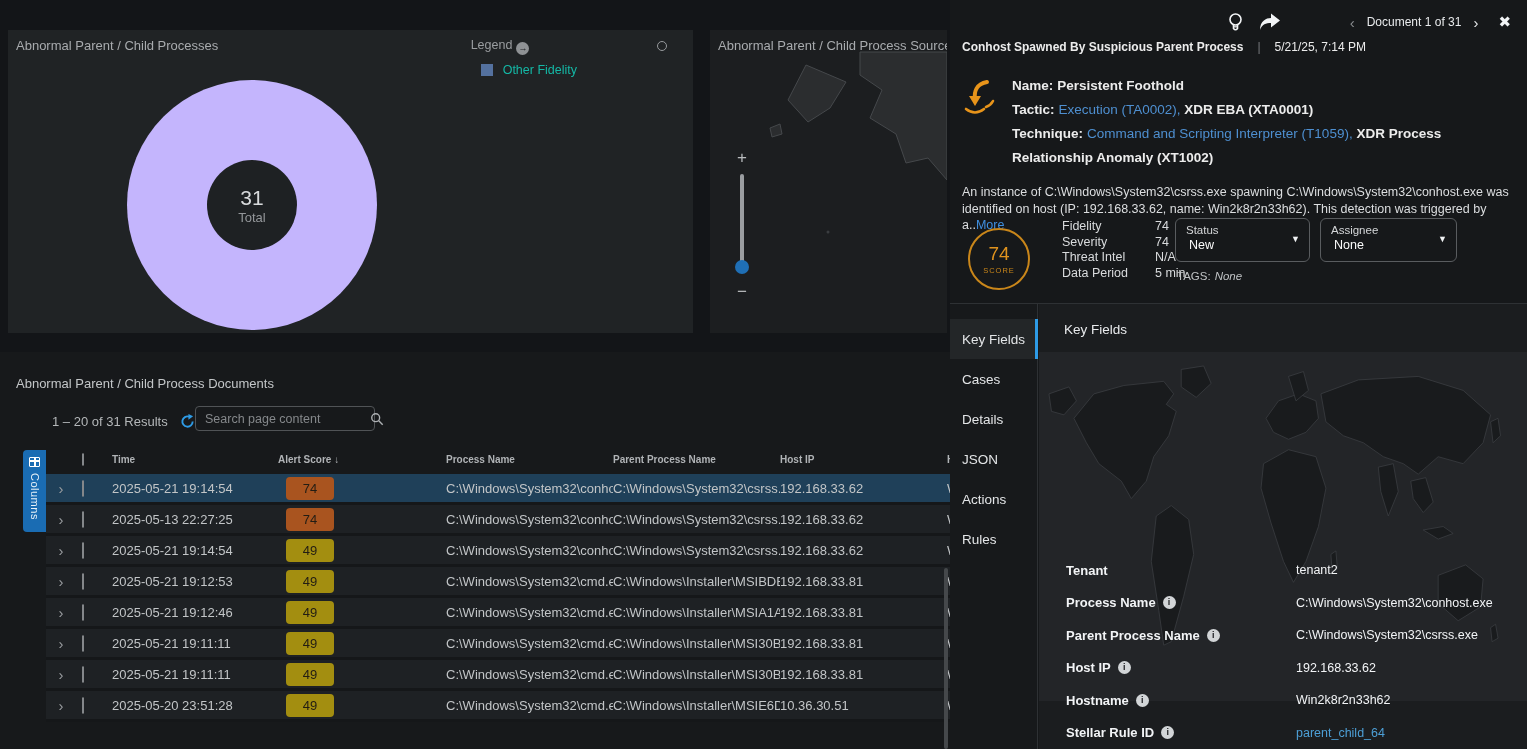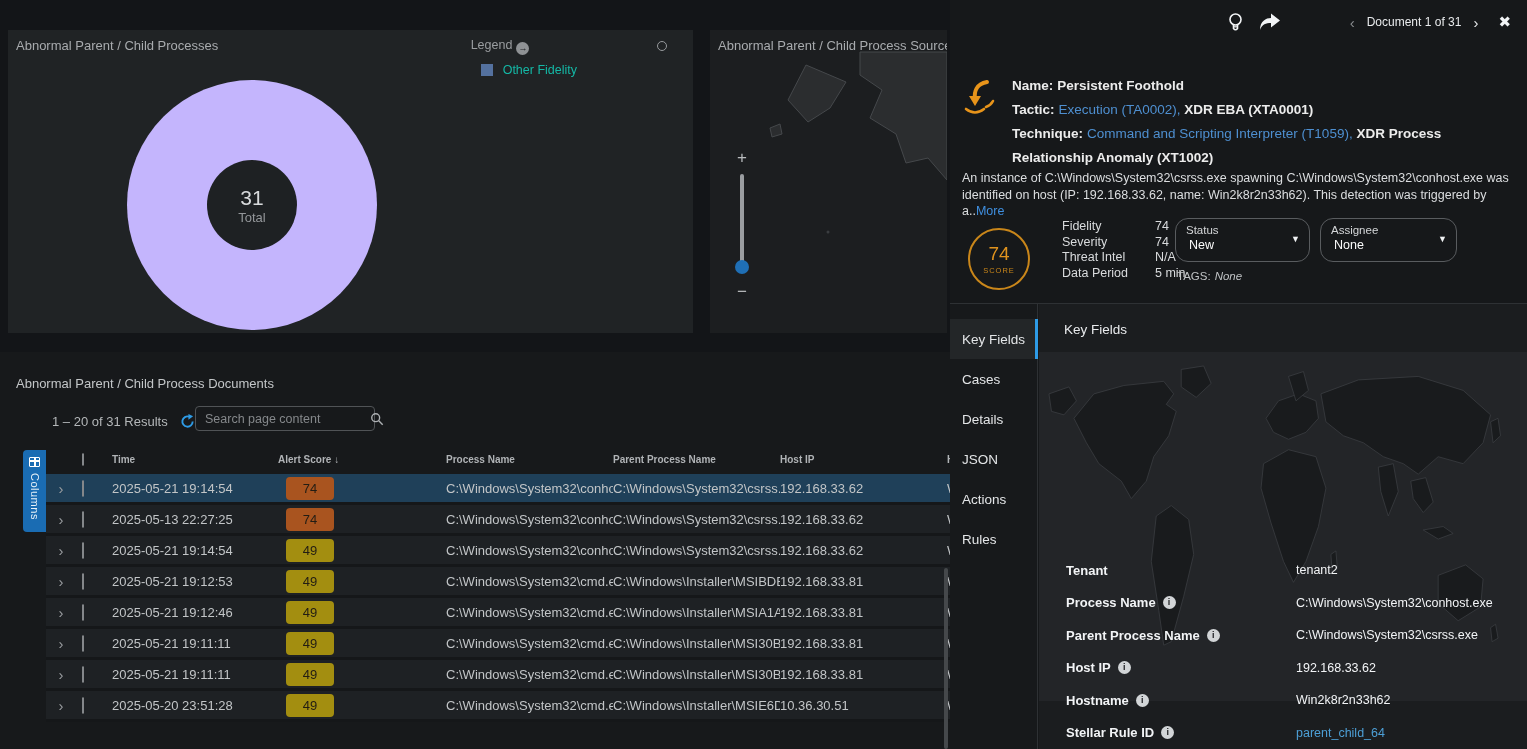--- a/index.html
+++ b/index.html
@@ -95,32 +95,32 @@
   .panel-subtitle { position:absolute; left:12px; top:40px; font-size:12px; font-weight:bold; color:#ececec; white-space:nowrap; }
   .sub-sep { color:#77797c; font-weight:normal; margin:0 14px; }
   .sub-time { font-weight:normal; color:#ececec; }
 
   .stage-block { position:absolute; left:12px; top:74px; right:14px; display:flex; }
   .stage-icon { flex:0 0 40px; margin-right:10px; margin-top:4px; }
   .stage-text { font-size:13.5px; line-height:24px; color:#ececec; font-weight:bold; }
   .stage-text .lnk { color:#4e8fd0; font-weight:normal; cursor:pointer; }
   .stage-text .lbl { margin-right:4px; }
 
-  .panel-desc { position:absolute; left:12px; top:170px; width:562px; font-size:12.5px;
+  .panel-desc { position:absolute; left:12px; top:184px; width:562px; font-size:12.5px;
     line-height:16.5px; color:#dcdee0; }
   .more-link { color:#3f8fe0; cursor:pointer; }
 
   .score-circle { position:absolute; left:18px; top:228px; width:62px; height:62px; border:2px solid #c9861a;
     border-radius:50%; display:flex; flex-direction:column; align-items:center; justify-content:center; }
   .score-value { font-size:19px; color:#e0931e; }
   .score-label { font-size:7.5px; color:#c9861a; letter-spacing:1px; margin-top:1px; }
   .metrics { position:absolute; left:112px; top:219px; }
   .metric-row { display:flex; font-size:12.5px; line-height:15.5px; color:#d9dbdd; }
   .metric-label { width:93px; }
-  .dropdown { position:absolute; top:218px; height:44px; border:1px solid #595c5f; border-radius:13px;
+  .dropdown { position:absolute; top:218px; height:44px; border:1px solid #595c5f; border-radius:6px;
     padding:5px 10px 0 10px; cursor:pointer; }
   .dropdown.status { left:225px; width:135px; }
   .dropdown.assignee { left:370px; width:137px; }
   .dd-label { font-size:11.5px; color:#d4d6d8; }
   .dd-value { font-size:12.5px; color:#fbfbfb; margin-top:2px; padding-left:3px; }
   .dd-arrow { position:absolute; right:9px; top:15px; font-size:9px; color:#f0f2f4; }
   .tags-row { position:absolute; left:227px; top:270px; font-size:11.5px; color:#c0c3c5; }
   .tags-value { font-style:italic; margin-left:4px; }
   .panel-divider { position:absolute; left:0; right:0; top:303px; height:1px; background:#2e3134; }
 
@@ -314,20 +314,23 @@
         <line x1="6.5" y1="14.8" x2="10.5" y2="14.8" stroke="#f2f4f6" stroke-width="1.2"></line>
       </svg>
       <svg class="share-icon" width="24" height="20" viewBox="0 0 24 20">
         <path d="M2,18 C2,9 8,6 13,6 L13,1.5 L22,8.5 L13,15.5 L13,11 C8,11 4,12 2,18 Z" fill="#f2f4f6"></path>
       </svg>
       <div class="doc-nav">
         <span class="nav-arrow prev">‹</span>
         <span class="doc-nav-text">Document 1 of 31</span>
         <span class="nav-arrow next">›</span>
         <span class="close-icon">✖</span>
+      </div>
+      <div class="panel-subtitle">
+        <span>Conhost Spawned By Suspicious Parent Process</span><span class="sub-sep">|</span><span class="sub-time">5/21/25, 7:14 PM</span>
       </div>
     </div>
 
     <div class="stage-block">
       <svg class="stage-icon" width="40" height="40" viewBox="0 0 40 40">
         <path d="M25 4 C14 6 12 14 13 21" fill="none" stroke="#e8941a" stroke-width="4" stroke-linecap="round"></path>
         <polygon points="7,18 19,18 13,28" fill="#e8941a"></polygon>
         <path d="M4 31 Q13 38 22 31" fill="none" stroke="#e8941a" stroke-width="2.6" stroke-linecap="round"></path>
         <path d="M24 29 Q29 27 31 23" fill="none" stroke="#e8941a" stroke-width="2.6" stroke-linecap="round"></path>
       </svg>

